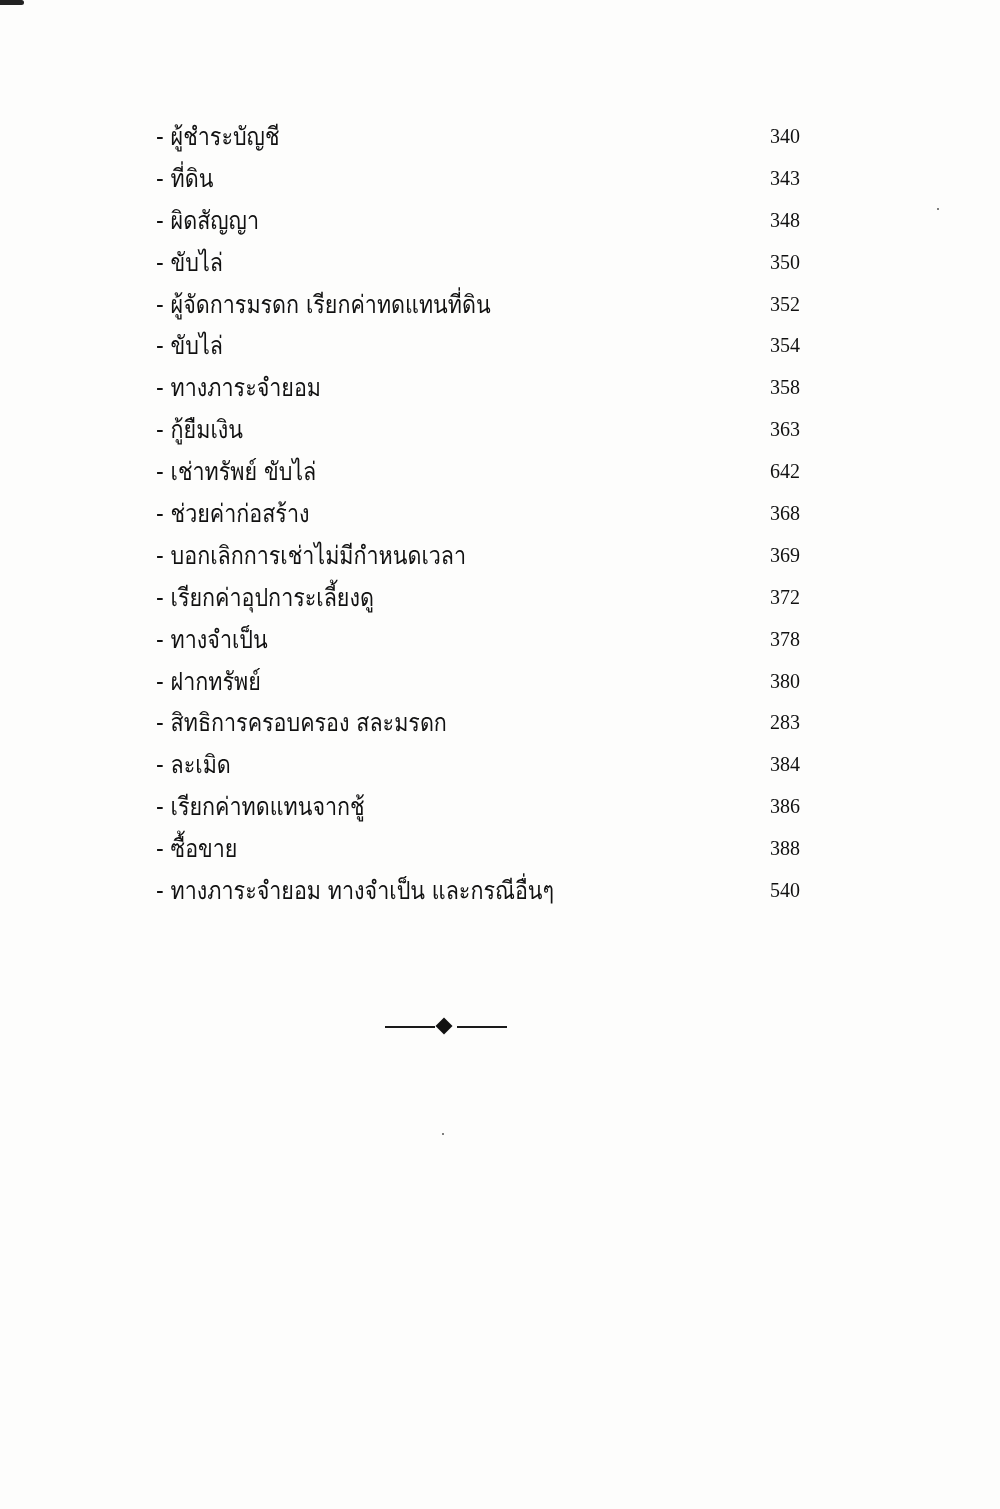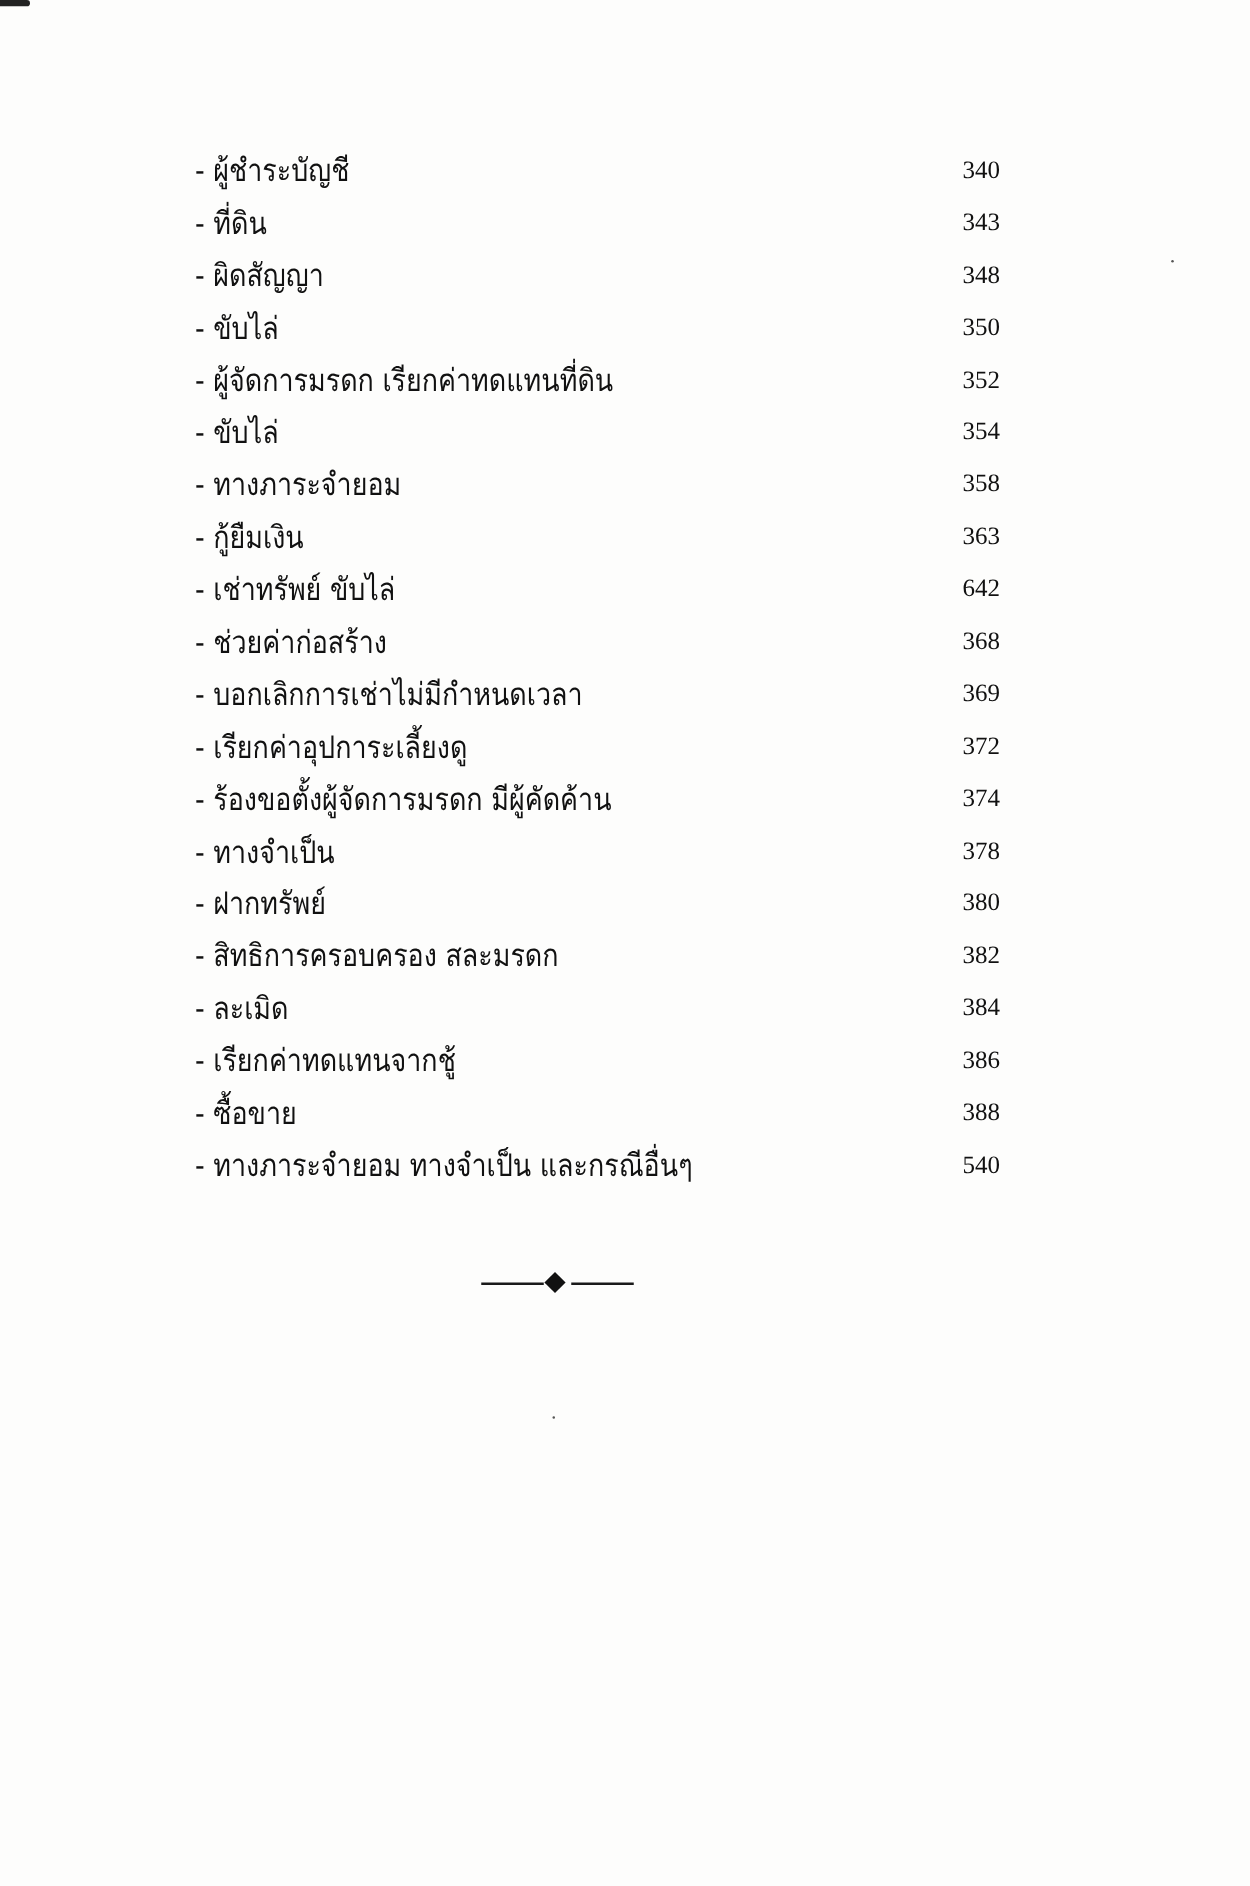--- a/index.html
+++ b/index.html
@@ -88,34 +88,30 @@
     </div>
   <div class="toc-row">
       <span class="toc-title">- บอกเลิกการเช่าไม่มีกำหนดเวลา</span>
       <span class="toc-page">369</span>
     </div>
   <div class="toc-row">
       <span class="toc-title">- เรียกค่าอุปการะเลี้ยงดู</span>
       <span class="toc-page">372</span>
     </div>
   <div class="toc-row">
-      <span class="toc-title">- ร้องขอตั้งผู้จัดการมรดก มีผู้คัดค้าน</span>
-      <span class="toc-page">374</span>
-    </div>
-  <div class="toc-row">
       <span class="toc-title">- ทางจำเป็น</span>
       <span class="toc-page">378</span>
     </div>
   <div class="toc-row">
       <span class="toc-title">- ฝากทรัพย์</span>
       <span class="toc-page">380</span>
     </div>
   <div class="toc-row">
       <span class="toc-title">- สิทธิการครอบครอง สละมรดก</span>
-      <span class="toc-page">382</span>
+      <span class="toc-page">283</span>
     </div>
   <div class="toc-row">
       <span class="toc-title">- ละเมิด</span>
       <span class="toc-page">384</span>
     </div>
   <div class="toc-row">
       <span class="toc-title">- เรียกค่าทดแทนจากชู้</span>
       <span class="toc-page">386</span>
     </div>
   <div class="toc-row">

